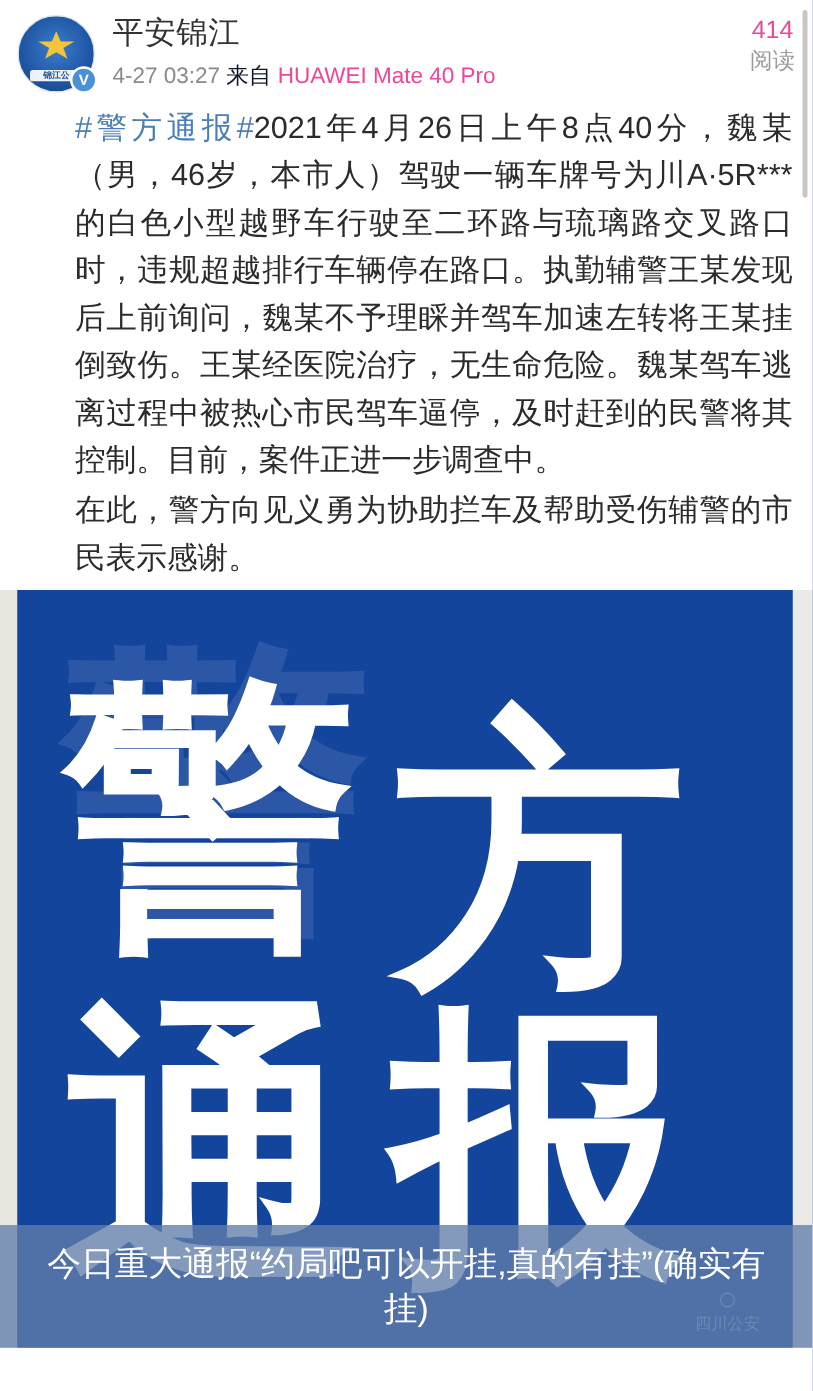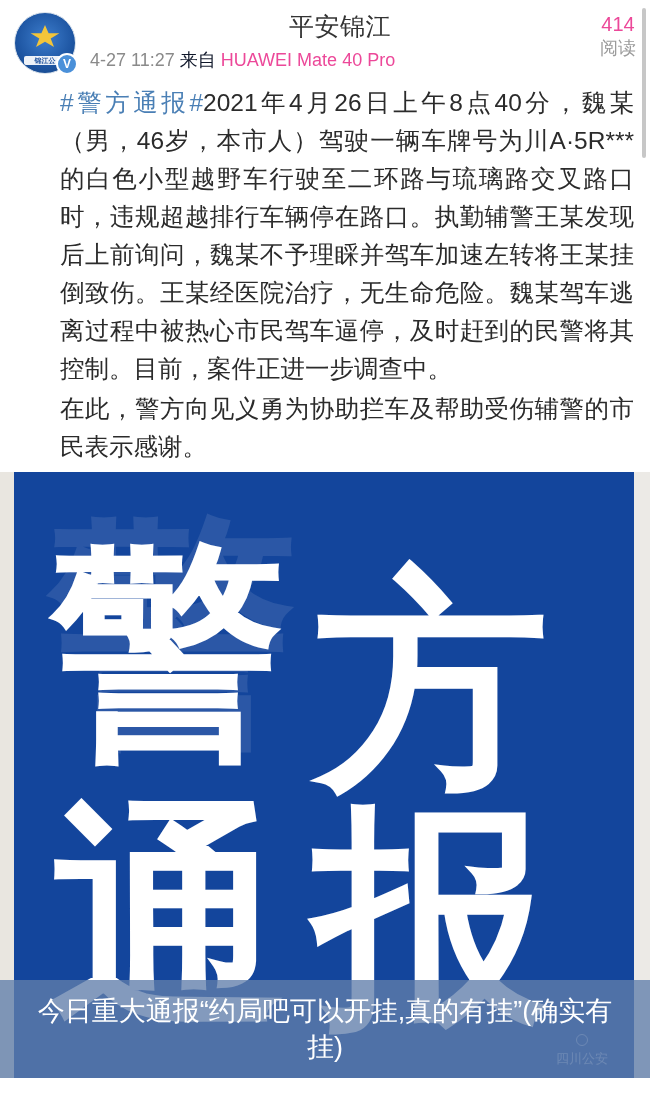--- a/index.html
+++ b/index.html
@@ -94,21 +94,20 @@
     flex: 1 1 auto;
     padding-left: 14px;
     min-width: 0;
   }
   .account-name {
     font-size: 25px;
     line-height: 32px;
     color: #333333;
     font-weight: 500;
     letter-spacing: .5px;
-    text-align: center;
   }
   .meta-line {
     margin-top: 6px;
     font-size: 18px;
     line-height: 24px;
     color: #8a8a8a;
     white-space: nowrap;
     overflow: hidden;
     text-overflow: ellipsis;
   }
@@ -265,21 +264,21 @@
         <div class="emblem"></div>
         <div class="emblem-base"></div>
         <div class="emblem-text">锦江公</div>
       </div>
       <div class="verify-badge">V</div>
     </div>
 
     <div class="head-text">
       <div class="account-name">平安锦江</div>
       <div class="meta-line">
-        <span>4-27 11:27</span>
+        <span>4-27 03:27</span>
         <span class="source">来自</span>
         <span class="device">HUAWEI Mate 40 Pro</span>
       </div>
     </div>
 
     <div class="read-count">
       <div class="num">414</div>
       <div class="lbl">阅读</div>
     </div>
   </div>

